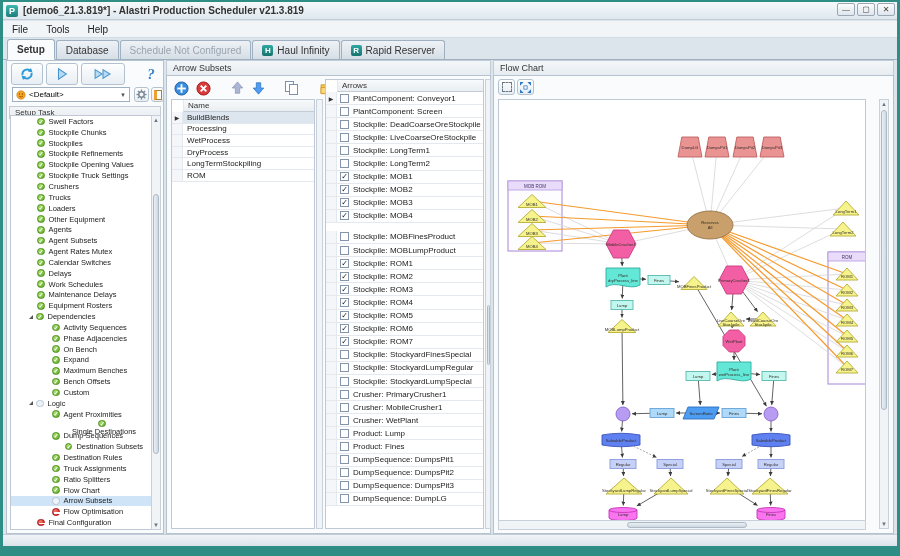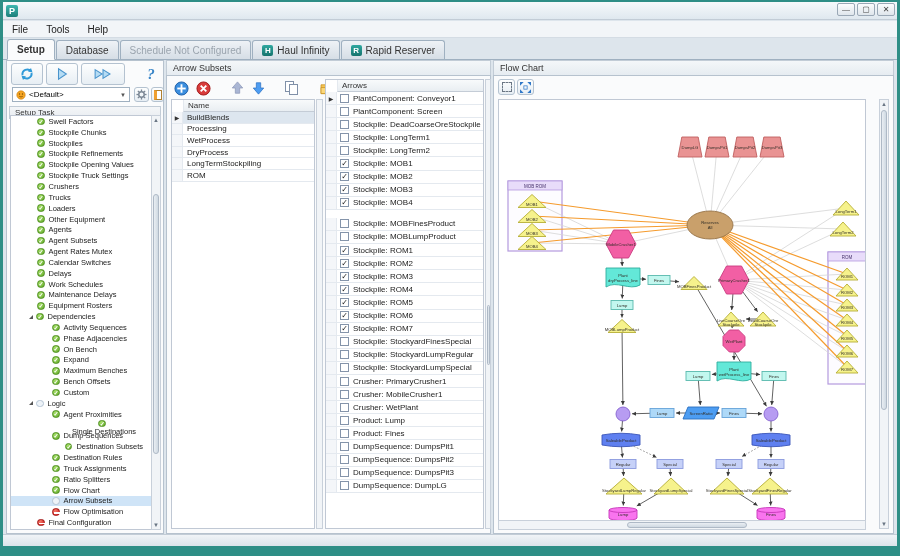--- a/index.html
+++ b/index.html
@@ -76,20 +76,21 @@
   .statusbar { position:absolute; left:0; right:0; bottom:0; height:12px; background:linear-gradient(#f0f4f7,#dbe3ea);
                border-top:1px solid #c2ccd6; }
 </style>
 </head>
 <body>
 
 <div class="window">
 
   <div class="titlebar">
     <div class="app-logo">P</div>
+    <div class="title-text">[demo6_21.3.819*] - Alastri Production Scheduler v21.3.819</div>
     <div class="win-controls">
       <div class="win-btn">—</div>
       <div class="win-btn">▢</div>
       <div class="win-btn">✕</div>
     </div>
   </div>
 
   <div class="menubar" id="menubar">
       <div class="menu-item">File</div>
       <div class="menu-item">Tools</div>
@@ -431,20 +432,25 @@
             </div>
             <div class="g-row" style="height: 13.1px;">
               <div class="g-marker"></div>
               <div class="cbx"></div>
               <div>PlantComponent: Screen</div>
             </div>
             <div class="g-row" style="height: 13.1px;">
               <div class="g-marker"></div>
               <div class="cbx"></div>
               <div>Stockpile: DeadCoarseOreStockpile</div>
+            </div>
+            <div class="g-row" style="height: 13.1px;">
+              <div class="g-marker"></div>
+              <div class="cbx"></div>
+              <div>Stockpile: LiveCoarseOreStockpile</div>
             </div>
             <div class="g-row" style="height: 13.1px;">
               <div class="g-marker"></div>
               <div class="cbx"></div>
               <div>Stockpile: LongTerm1</div>
             </div>
             <div class="g-row" style="height: 13.1px;">
               <div class="g-marker"></div>
               <div class="cbx"></div>
               <div>Stockpile: LongTerm2</div>

